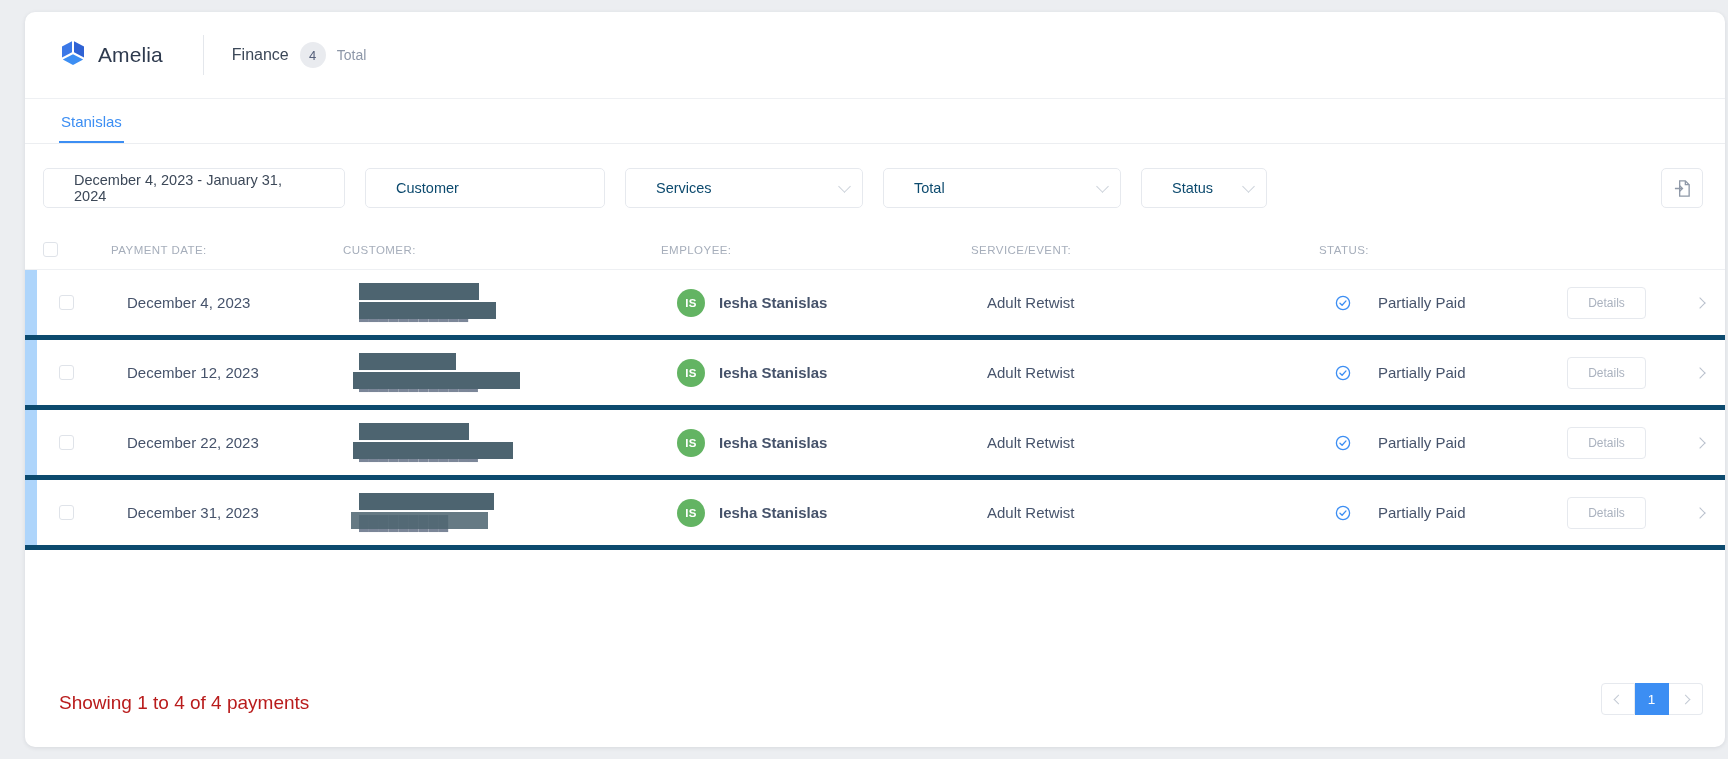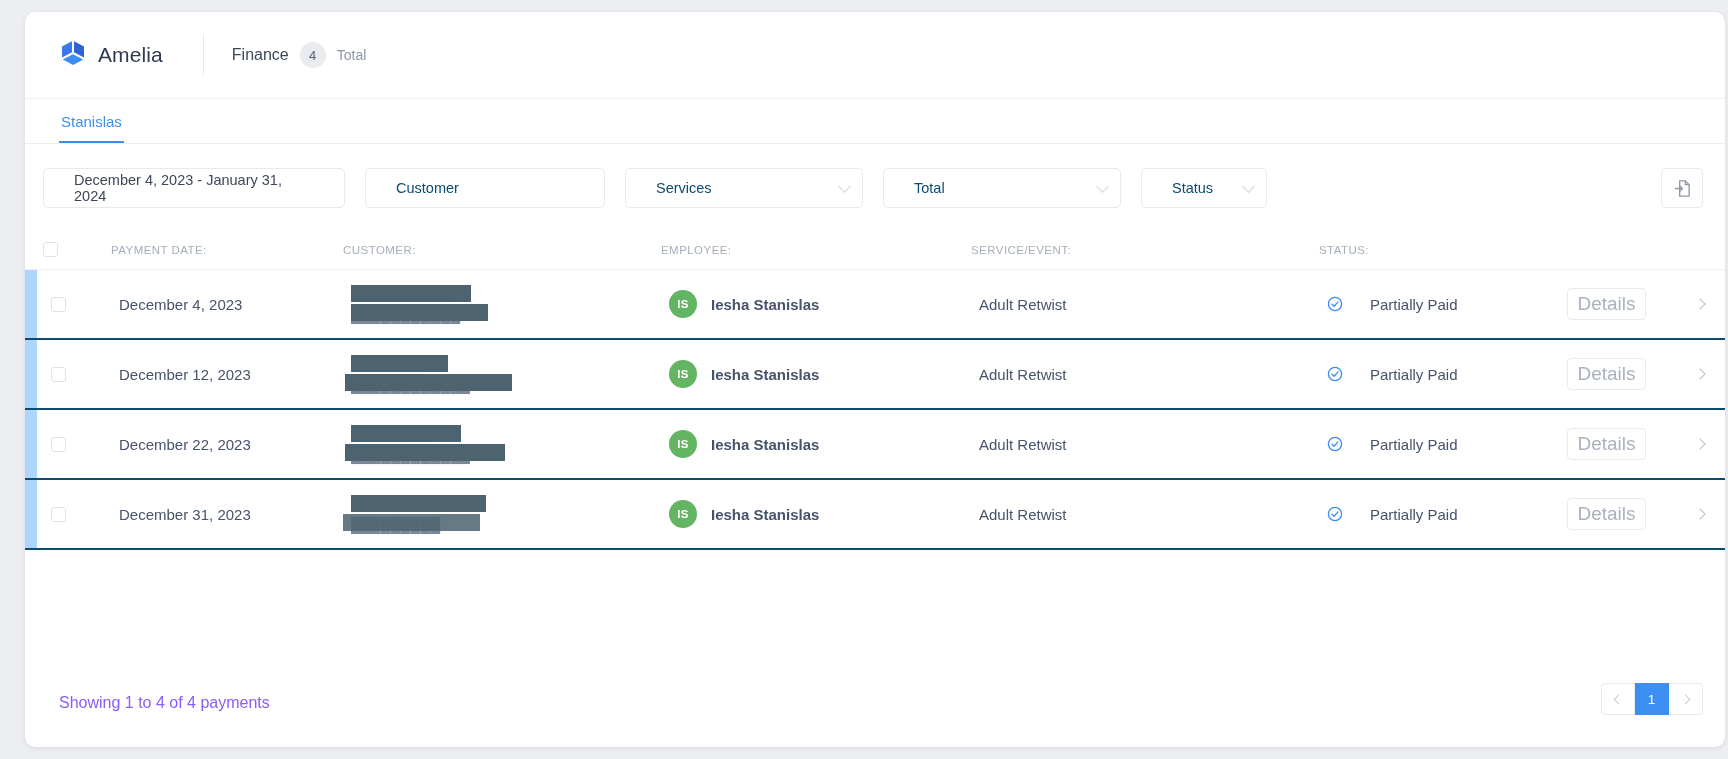--- a/index.html
+++ b/index.html
@@ -102,21 +102,21 @@
   .col-act  { width: 108px; flex: none; }
   .col-arrow{ width: 50px; flex: none; }
 
   .checkbox {
     width: 15px; height: 15px; border: 1px solid #dfe3e9;
     border-radius: 3px; background: #fff; cursor: pointer;
   }
 
   .row {
     display: flex; align-items: center; height: 70px;
-    padding-left: 26px; border-bottom: 2px solid #0c4a6e;
+    padding-left: 34px; border-bottom: 5px solid #0c4a6e;
     position: relative; background: #fff;
   }
   .row::before {
     content: ""; position: absolute; left: 0; top: 0;
     width: 12px; height: 100%; background: #aed5fb;
   }
   .cell { font-size: 15px; color: #46536b; }
 
   .redact-wrap {
     display: flex; flex-direction: column; gap: 3px;
@@ -134,35 +134,35 @@
   .avatar {
     width: 28px; height: 28px; border-radius: 50%;
     background: #63b463; color: #fff; font-size: 11.5px;
     display: flex; align-items: center; justify-content: center;
     letter-spacing: .3px;
   }
   .status { display: flex; align-items: center; gap: 27px; }
   .status-label { font-size: 15px; color: #46536b; }
   .details-btn {
     width: 79px; height: 32px; border: 1px solid #e6e9ee; border-radius: 4px;
-    background: #fff; color: #aab2bf; font-size: 19px;
+    background: #fff; color: #aab2bf; font-size: 12px;
     display: flex; align-items: center; justify-content: center; cursor: pointer;
   }
   .chev-right {
     width: 8px; height: 8px;
     border-top: 1.6px solid #b9c0cc; border-right: 1.6px solid #b9c0cc;
     transform: rotate(45deg);
   }
 
   
   .footer {
     position: absolute; left: 0; right: 0; bottom: 0; height: 96px;
     display: flex; align-items: center; padding: 0 22px 0 34px;
   }
-  .showing { font-size: 16px; color: #8b5cf6; margin-top: 8px; }
+  .showing { font-size: 19px; color: #b91c1c; margin-top: 8px; }
   .pager { margin-left: auto; display: flex; }
   .pg {
     width: 34px; height: 32px; border: 1px solid #e6e9ee;
     display: flex; align-items: center; justify-content: center;
     background: #fff; cursor: pointer;
   }
   .pg:first-child { border-radius: 4px 0 0 4px; }
   .pg:last-child { border-radius: 0 4px 4px 0; }
   .pg + .pg { border-left: none; }
   .pg.active { background: #3c8ef3; border-color: #3c8ef3; color: #fff; font-size: 13.5px; }

